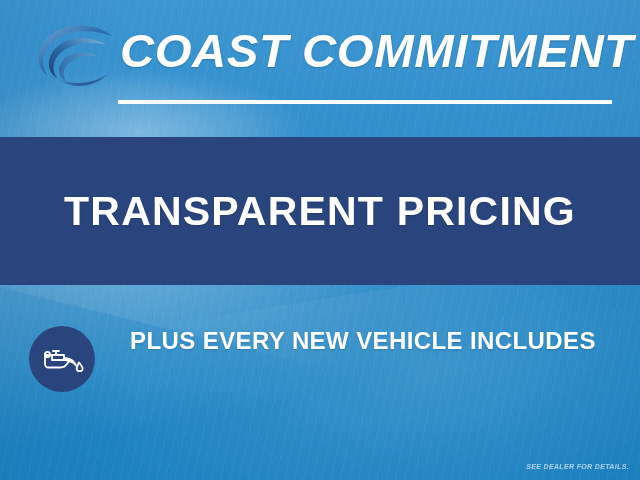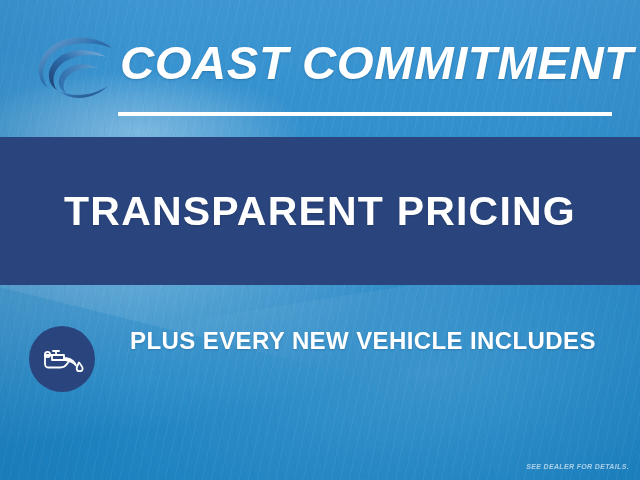--- a/index.html
+++ b/index.html
@@ -106,21 +106,21 @@
         rgba(8,72,122,0.10) 0%,
         rgba(8,72,122,0.00) 22%,
         rgba(8,72,122,0.00) 78%,
         rgba(8,72,122,0.06) 100%);
   }
 
   
   .header {
     position: absolute;
     left: 0;
-    top: 12px;
+    top: 0;
     width: 640px;
     height: 156px;
     border-radius: 27px;
   }
   .logo-mark {
     position: absolute;
     left: 24px;
     top: 16px;
     width: 96px;
     height: 72px;

